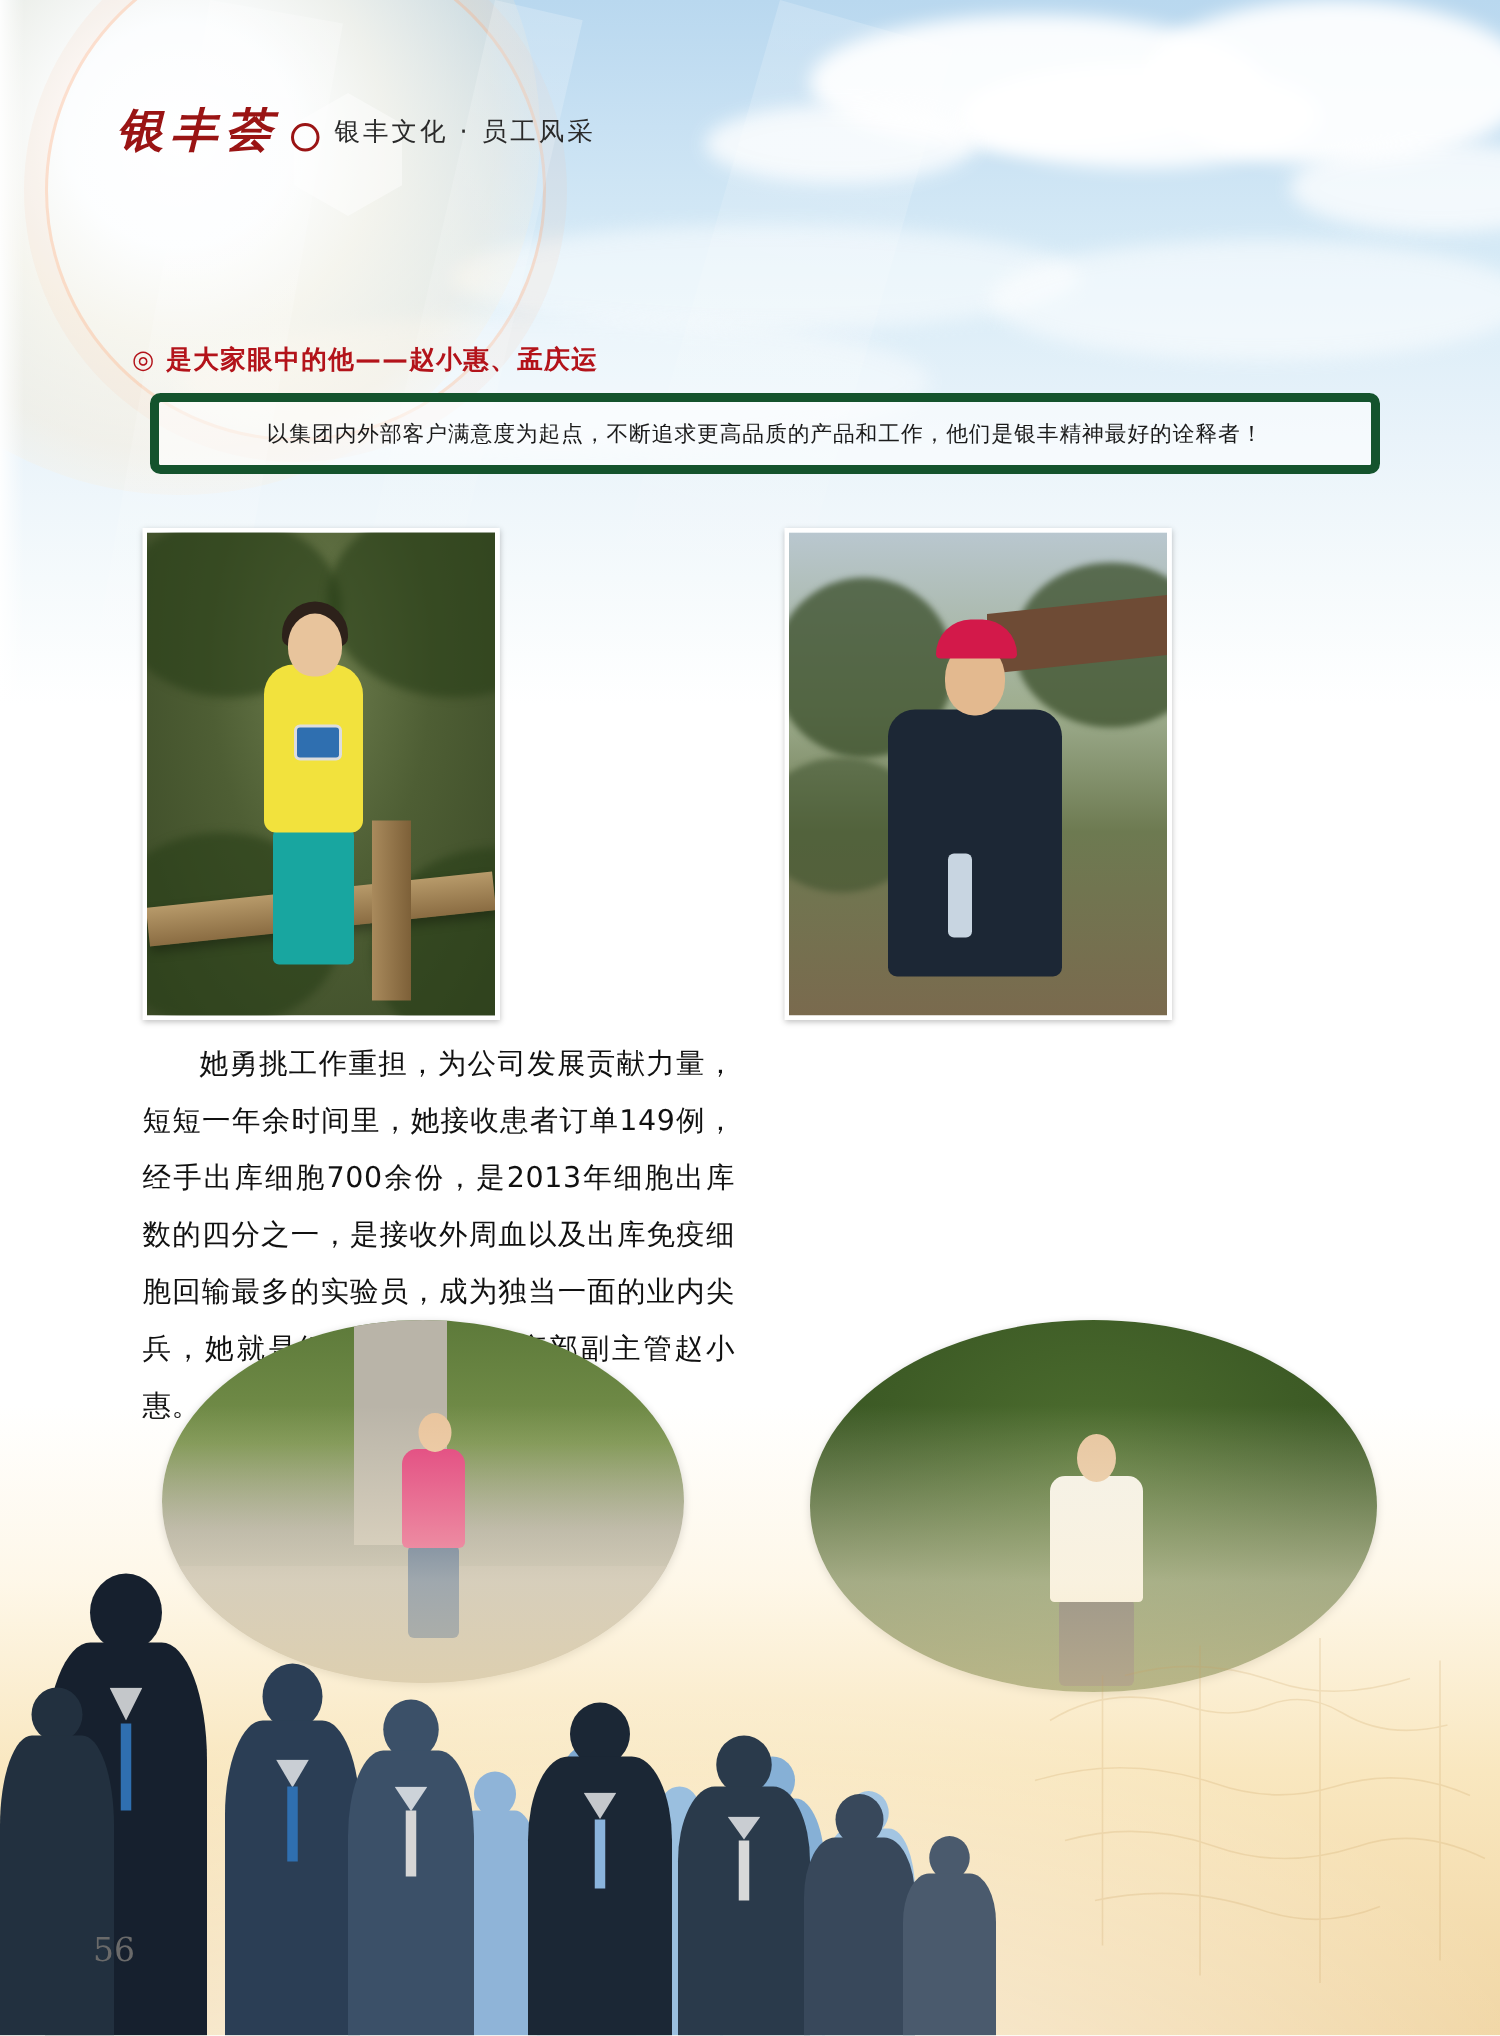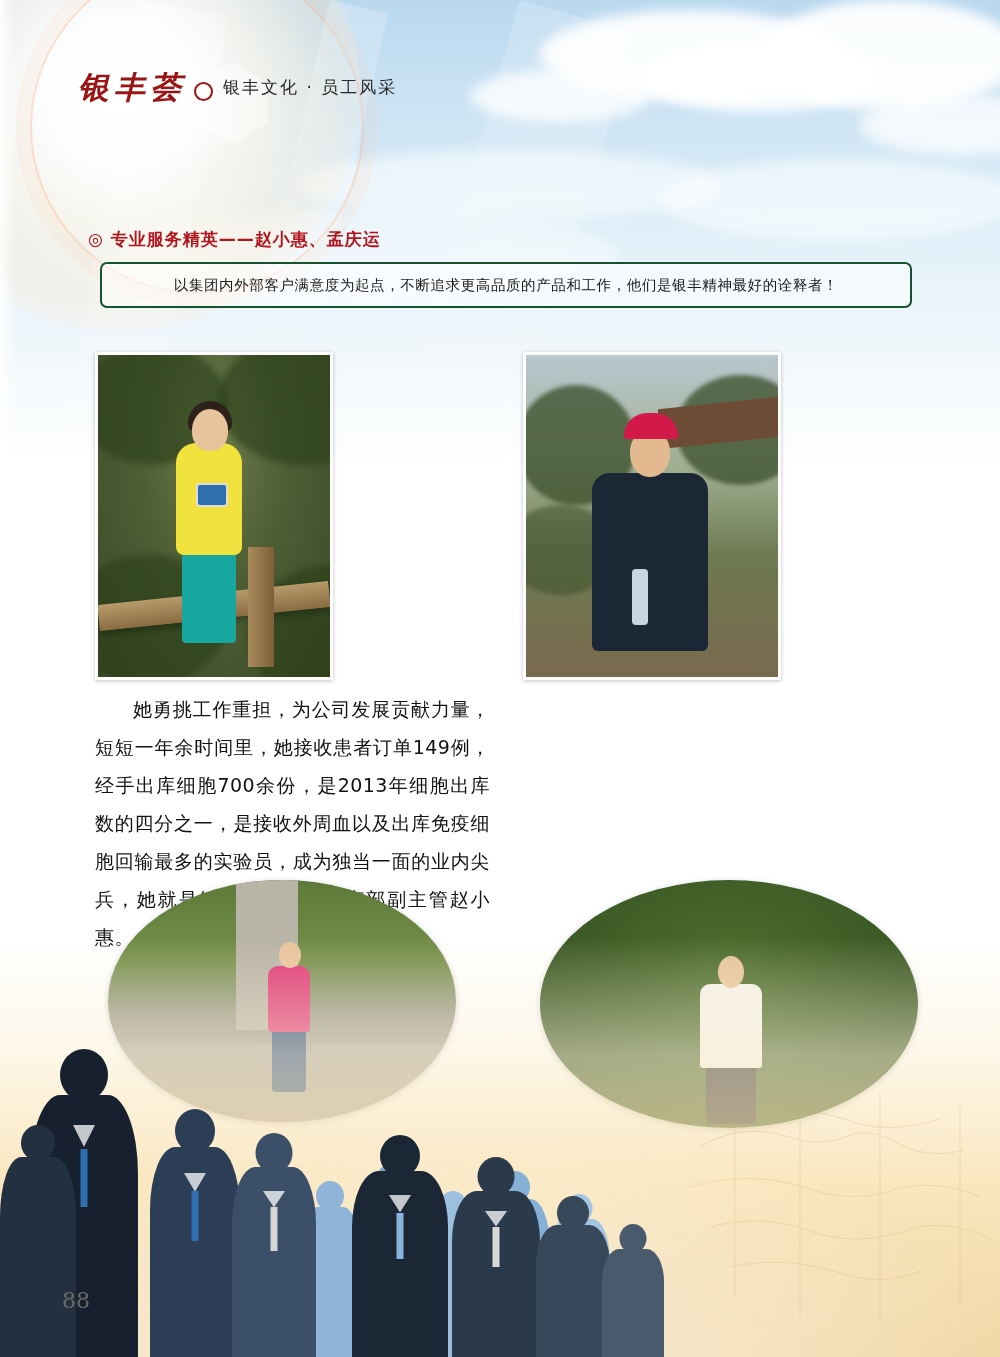--- a/index.html
+++ b/index.html
@@ -129,21 +129,21 @@
     color: #b3131a;
     letter-spacing: 1px;
   }
 
   
   .lead-box {
     position: absolute;
     left: 100px; top: 262px;
     width: 808px;
     height: 42px;
-    border: 2px solid #14532d;
+    border: 6px solid #14532d;
     border-radius: 7px;
     display: flex;
     align-items: center;
     justify-content: center;
     background: rgba(255,255,255,0.55);
   }
   .lead-text {
     font-size: 14.5px;
     color: #1b1b1b;
     letter-spacing: 0.6px;
@@ -418,21 +418,21 @@
 
   <div class="left-band"></div>
 
   <div class="hexmark"></div>
   <div class="masthead">
     <span class="brand-cn">银丰荟</span>
     <span class="brand-mark"></span>
     <span class="brand-sub">银丰文化 · 员工风采</span>
   </div>
 
-  <div class="section-heading">◎ 专业服务精英——赵小惠、孟庆运</div>
+  <div class="section-heading">◎ 是大家眼中的他——赵小惠、孟庆运</div>
 
   <div class="lead-box">
     <div class="lead-text">以集团内外部客户满意度为起点，不断追求更高品质的产品和工作，他们是银丰精神最好的诠释者！</div>
   </div>
 
   <div class="photo photo-left">
     <div class="ph1">
       <div class="bush" style="left:-20px; top:-10px; width:150px; height:120px;"></div>
       <div class="bush" style="left:120px; top:-20px; width:170px; height:130px;"></div>
       <div class="bush" style="left:-30px; top:200px; width:160px; height:130px;"></div>
@@ -560,15 +560,15 @@
     <div class="figure" style="left:536px; width:74px; height:132px;">
       <div class="fhead" style="width:32px;height:34px;top:-29px;background:#38485b;"></div>
       <div class="fbody" style="height:132px;background:#38485b;"></div>
     </div>
     <div class="figure" style="left:602px; width:62px; height:108px;">
       <div class="fhead" style="width:27px;height:29px;top:-25px;background:#4a5a6d;"></div>
       <div class="fbody" style="height:108px;background:#4a5a6d;"></div>
     </div>
   </div>
 
-  <div class="page-num">88</div>
+  <div class="page-num">56</div>
 
 </div>
 
 </body></html>

